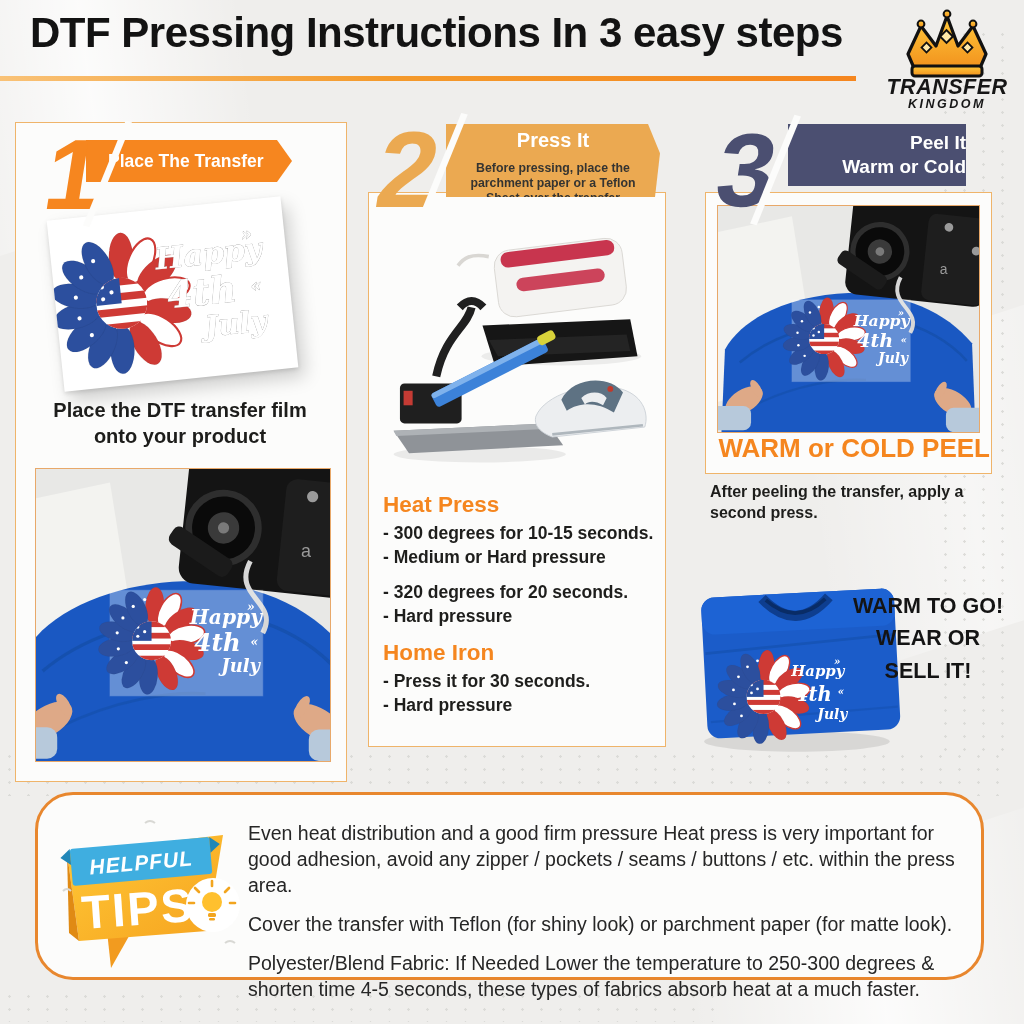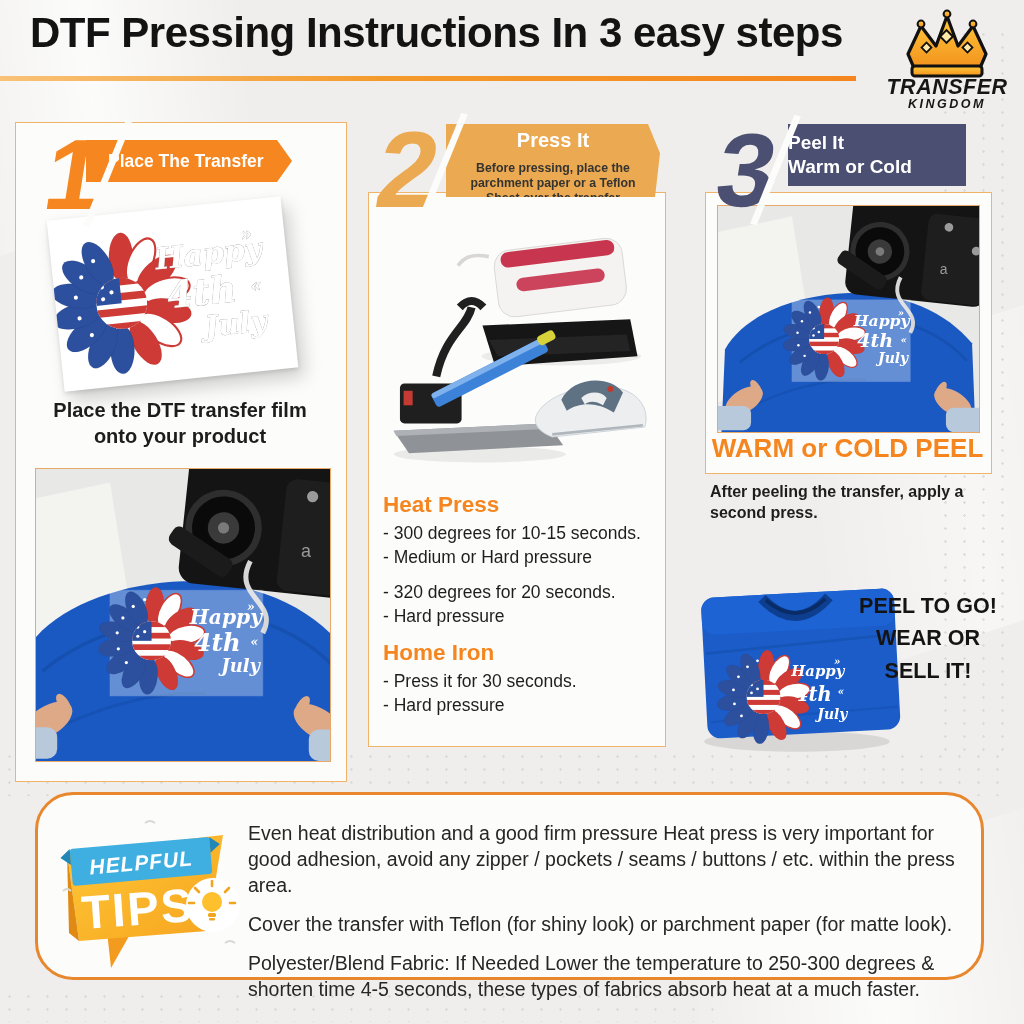--- a/index.html
+++ b/index.html
@@ -42,40 +42,40 @@
   .banner{position:absolute;z-index:2;color:#fff;font-weight:800;}
   .banner1{left:86px;top:140px;width:206px;height:42px;background:var(--c-step1,#F6861F);
     clip-path:polygon(0 0,calc(100% - 15px) 0,100% 50%,calc(100% - 15px) 100%,0 100%);
     display:flex;align-items:center;padding-left:22px;font-size:17.5px;box-sizing:border-box;}
   .banner2{left:446px;top:124px;width:214px;height:73px;background:var(--c-step2,#EBA951);
     clip-path:polygon(0 0,calc(100% - 12px) 0,100% 40%,calc(100% - 5px) 100%,0 100%);
     text-align:center;padding-top:4px;box-sizing:border-box;}
   .banner2 .b-title{font-size:20px;line-height:1.2;}
   .banner2 .b-note{font-size:12.3px;font-weight:700;color:#353431;line-height:1.22;margin:9px auto 0;width:196px;}
   .banner3{left:788px;top:124px;width:178px;height:62px;background:var(--c-step3,#4B4F71);
-    display:flex;flex-direction:column;justify-content:center;text-align:left;font-size:19px;line-height:1.25;}
+    display:flex;flex-direction:column;justify-content:center;text-align:right;font-size:19px;line-height:1.25;}
 
   
   .film{position:absolute;left:55px;top:208px;width:235px;height:172px;background:#fff;z-index:2;
     transform:rotate(-6deg);box-shadow:6px 10px 18px rgba(0,0,0,.18),0 2px 4px rgba(0,0,0,.12);}
   .caption1{position:absolute;left:30px;top:398px;width:300px;text-align:center;font-size:20px;font-weight:800;color:#1D1D1B;line-height:1.28;z-index:2;}
   .photo{position:absolute;border:1px solid #E8A869;z-index:2;overflow:hidden;background:#E8E8E6;}
   .photo1{left:35px;top:468px;width:294px;height:292px;}
   .photo svg{display:block;width:100%;height:100%;}
 
   
   .devices{position:absolute;left:380px;top:204px;width:272px;height:282px;z-index:2;}
   .sections{position:absolute;left:383px;top:492px;width:272px;z-index:2;}
   .sec{margin-bottom:11px;}
   .sec h3{margin:0 0 3px 0;font-size:22.5px;font-weight:800;color:var(--c-orange,#F6861F);}
-  .sec .ln{font-size:17.5px;font-weight:400;color:#1E1E1C;line-height:1.38;}
+  .sec .ln{font-size:17.5px;font-weight:700;color:#1E1E1C;line-height:1.38;}
 
   
   .photo3{left:717px;top:205px;width:261px;height:226px;}
-  .peel-label{position:absolute;left:705px;top:433px;width:285px;text-align:center;font-size:26px;font-weight:800;color:var(--c-orange,#F0862C);z-index:2;}
+  .peel-label{position:absolute;left:705px;top:433px;width:285px;text-align:right;font-size:26px;font-weight:800;color:var(--c-orange,#F0862C);z-index:2;}
   .caption3{position:absolute;left:710px;top:482px;width:276px;font-size:16px;font-weight:800;color:#1D1D1B;line-height:1.3;z-index:2;}
   .folded{position:absolute;left:693px;top:548px;width:232px;height:218px;z-index:1;}
   .ready{position:absolute;left:850px;top:590px;width:156px;text-align:center;font-size:21.5px;font-weight:800;color:#141414;line-height:1.5;z-index:2;}
 
   
   .tips{position:absolute;left:35px;top:792px;width:949px;height:188px;background:#FCFCFB;
     border:3.5px solid var(--c-tips,#E8872E);border-radius:38px;z-index:1;box-sizing:border-box;}
   .badge{position:absolute;left:17px;top:18px;width:200px;height:162px;}
   .tips-text{position:absolute;left:210px;top:26px;width:732px;color:#262626;}
   .tips-text p{margin:0 0 13px 0;font-size:19.5px;line-height:1.33;}
@@ -334,21 +334,21 @@
     <g>
       <text class="scr" x="106" y="126" font-size="16">Happy</text>
       <text class="scr" x="110" y="152" font-size="21">4th</text>
       <text class="scr" x="134" y="172" font-size="15">July</text>
       <text class="scr" x="152" y="114" font-size="11">»</text>
       <text class="scr" x="156" y="146" font-size="11">«</text>
     </g>
   </svg>
 
   <div class="ready">
-    <div>PEEL TO GO!</div>
+    <div>WARM TO GO!</div>
     <div>WEAR OR</div>
     <div>SELL IT!</div>
   </div>
 
   <div class="tips">
     <svg class="badge" viewBox="0 0 200 162">
       <path d="M52,118 L78,116 L56,155 Z" fill="#F29B1F"></path>
       <path d="M12,40 L168,22 L152,118 L24,128 Z" fill="url(#yellowgrad)"></path>
       <path d="M12,40 L24,128 L14,120 Z" fill="#E08A14"></path>
       <g transform="rotate(-5 85 48)">

